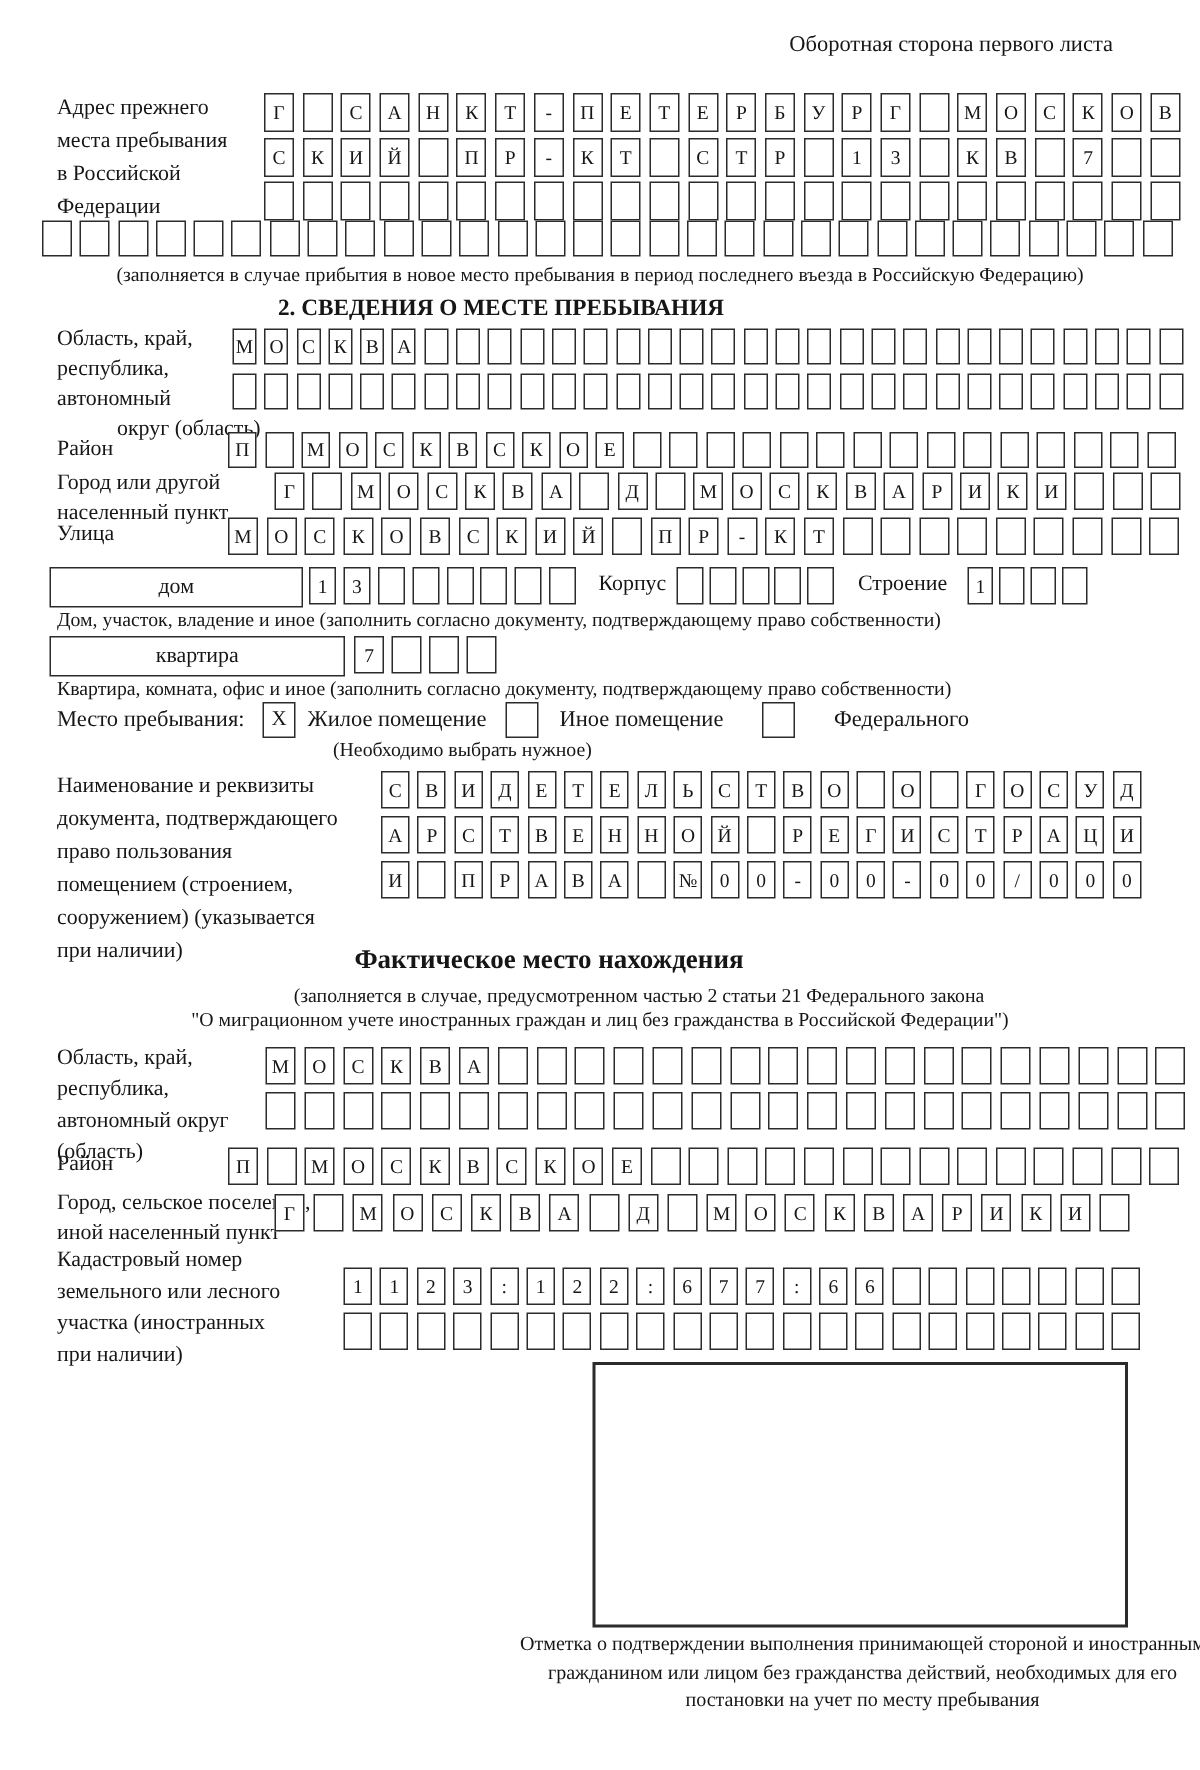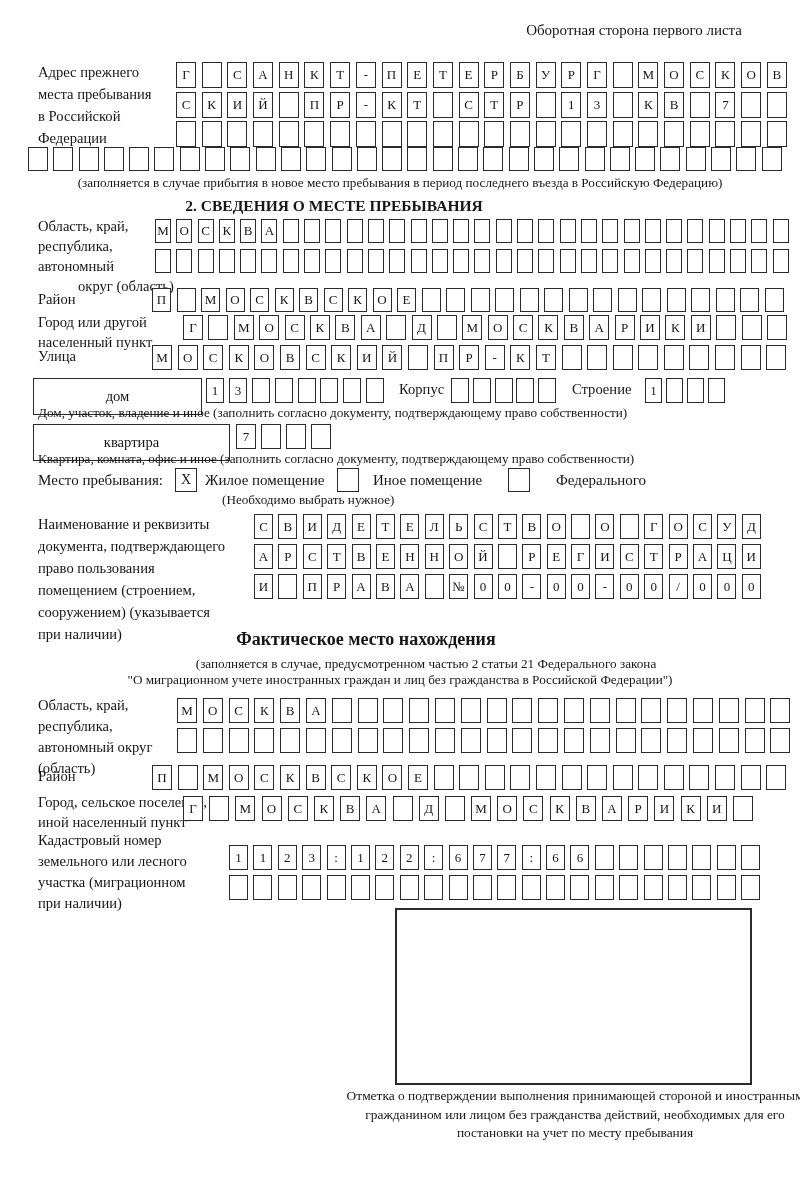--- a/index.html
+++ b/index.html
@@ -12,21 +12,21 @@
   .small{font-size:13.2px;}
   .titlebar{position:absolute;left:0;width:668px;text-align:center;font-weight:bold;font-size:15.5px;white-space:nowrap;}
   .centered{position:absolute;left:0;width:800px;text-align:center;white-space:nowrap;}
   .cells{position:absolute;display:flex;gap:var(--g);}
   .cell{
     flex:0 0 auto;width:var(--w);height:var(--h);box-sizing:border-box;
     border:1.7px solid #2b2b2b;display:flex;align-items:center;justify-content:center;
     font-size:13px;background:#fff;
   }
   .labelbox{
-    position:absolute;box-sizing:border-box;border:1.7px solid #2b2b2b;height:37px;
+    position:absolute;box-sizing:border-box;border:1.7px solid #2b2b2b;height:27px;
     display:flex;align-items:center;justify-content:center;font-size:14.6px;background:#fff;
   }
   .chk{
     position:absolute;width:22px;height:24px;box-sizing:border-box;border:1.7px solid #2b2b2b;
     display:flex;align-items:center;justify-content:center;font-size:14px;background:#fff;
   }
   .stampbox{position:absolute;box-sizing:border-box;border:2px solid #2b2b2b;background:#fff;}
   .caption{position:absolute;text-align:center;font-size:13.4px;line-height:18.5px;white-space:normal;}
 </style>
 </head>
@@ -547,21 +547,21 @@
     <span class="cell">А</span>
     <span class="cell">Р</span>
     <span class="cell">И</span>
     <span class="cell">К</span>
     <span class="cell">И</span>
     <span class="cell"></span>
   </div>
 
 <div class="lbl" style="left:38px;top:832px;">Кадастровый номер</div>
 <div class="lbl" style="left:38px;top:853px;">земельного или лесного</div>
-<div class="lbl" style="left:38px;top:874px;">участка (миграционном</div>
+<div class="lbl" style="left:38px;top:874px;">участка (иностранных</div>
 <div class="lbl" style="left:38px;top:895px;">при наличии)</div>
 <div class="cells" style="left:229px;top:845px;--w:19px;--g:5.4px;--h:25px;">
     <span class="cell">1</span>
     <span class="cell">1</span>
     <span class="cell">2</span>
     <span class="cell">3</span>
     <span class="cell">:</span>
     <span class="cell">1</span>
     <span class="cell">2</span>
     <span class="cell">2</span>

